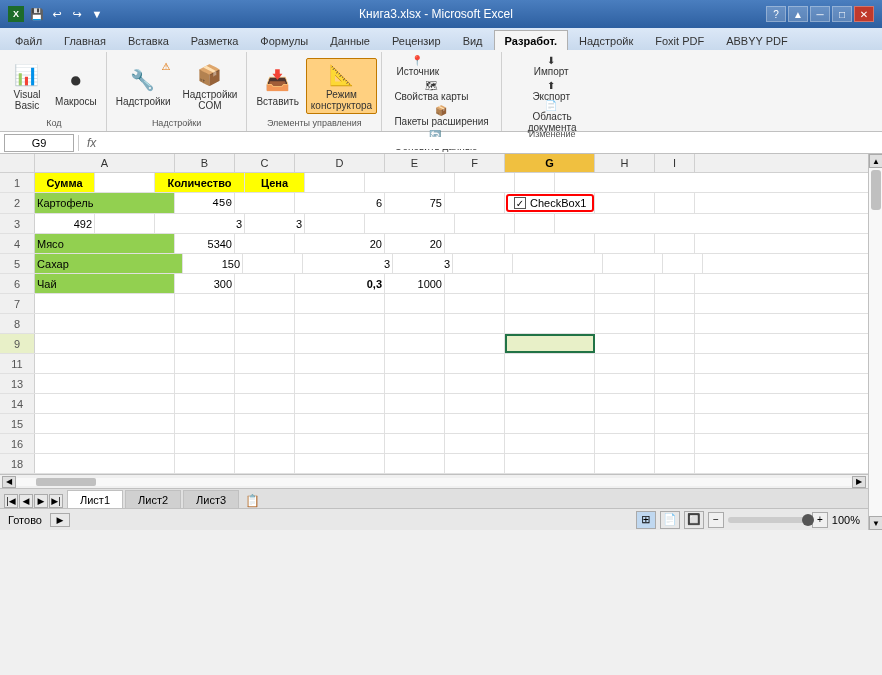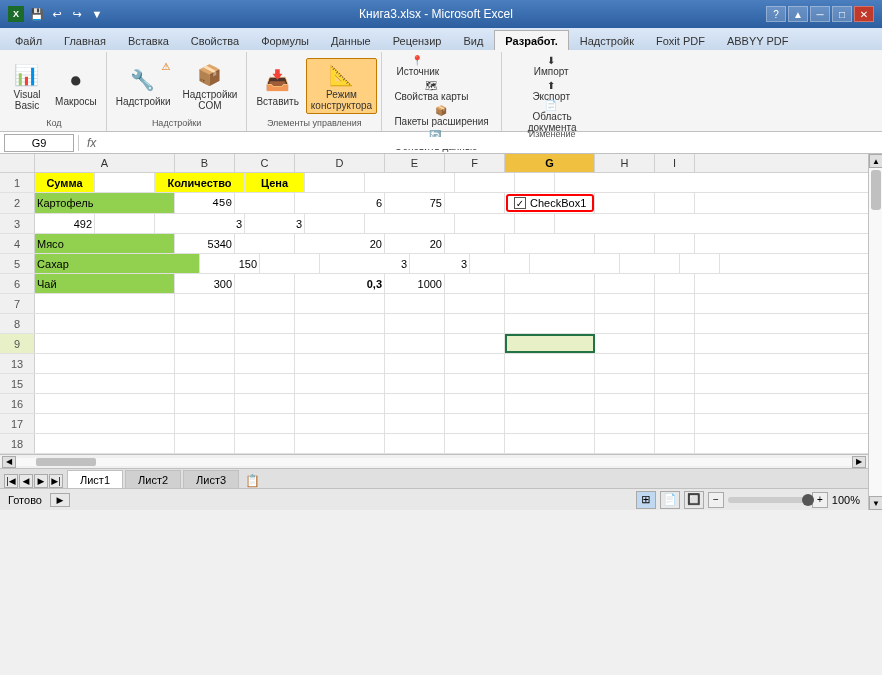--- a/index.html
+++ b/index.html
@@ -372,21 +372,21 @@
     <button class="title-btn">─</button>
     <button class="title-btn">□</button>
     <button class="title-btn close">✕</button>
   </div>
 </div>
 
 <div class="tab-bar">
   <div class="ribbon-tab">Файл</div>
   <div class="ribbon-tab">Главная</div>
   <div class="ribbon-tab">Вставка</div>
-  <div class="ribbon-tab">Свойства</div>
+  <div class="ribbon-tab">Разметка</div>
   <div class="ribbon-tab">Формулы</div>
   <div class="ribbon-tab">Данные</div>
   <div class="ribbon-tab">Рецензир</div>
   <div class="ribbon-tab">Вид</div>
   <div class="ribbon-tab active">Разработ.</div>
   <div class="ribbon-tab">Надстройк</div>
   <div class="ribbon-tab">Foxit PDF</div>
   <div class="ribbon-tab">ABBYY PDF</div>
 </div>
 
@@ -552,21 +552,21 @@
           <div class="cell align-right" style="width:90px;">20</div>
           <div class="cell align-right" style="width:60px;">20</div>
           <div class="cell" style="width:60px;"></div>
           <div class="cell" style="width:90px;"></div>
           <div class="cell" style="width:60px;"></div>
           <div class="cell" style="width:40px;"></div>
         </div>
 
         <div class="grid-row">
           <div class="row-num">5</div>
-          <div class="cell green-bg" style="width:165px;">Сахар</div>
+          <div class="cell green-bg" style="width:148px;">Сахар</div>
           <div class="cell align-right" style="width:60px;">150</div>
           <div class="cell" style="width:60px;"></div>
           <div class="cell align-right" style="width:90px;">3</div>
           <div class="cell align-right" style="width:60px;">3</div>
           <div class="cell" style="width:60px;"></div>
           <div class="cell" style="width:90px;"></div>
           <div class="cell" style="width:60px;"></div>
           <div class="cell" style="width:40px;"></div>
         </div>
 
@@ -616,21 +616,45 @@
           <div class="cell" style="width:60px;"></div>
           <div class="cell" style="width:90px;"></div>
           <div class="cell" style="width:60px;"></div>
           <div class="cell" style="width:60px;"></div>
           <div class="cell selected" style="width:90px;background:#e8f0c8;"></div>
           <div class="cell" style="width:60px;"></div>
           <div class="cell" style="width:40px;"></div>
         </div>
 
           <div class="grid-row">
+            <div class="row-num">11</div>
+            <div class="cell" style="width:140px;"></div>
+            <div class="cell" style="width:60px;"></div>
+            <div class="cell" style="width:60px;"></div>
+            <div class="cell" style="width:90px;"></div>
+            <div class="cell" style="width:60px;"></div>
+            <div class="cell" style="width:60px;"></div>
+            <div class="cell" style="width:90px;"></div>
+            <div class="cell" style="width:60px;"></div>
+            <div class="cell" style="width:40px;"></div>
+          </div>
+          <div class="grid-row">
             <div class="row-num">13</div>
+            <div class="cell" style="width:140px;"></div>
+            <div class="cell" style="width:60px;"></div>
+            <div class="cell" style="width:60px;"></div>
+            <div class="cell" style="width:90px;"></div>
+            <div class="cell" style="width:60px;"></div>
+            <div class="cell" style="width:60px;"></div>
+            <div class="cell" style="width:90px;"></div>
+            <div class="cell" style="width:60px;"></div>
+            <div class="cell" style="width:40px;"></div>
+          </div>
+          <div class="grid-row">
+            <div class="row-num">14</div>
             <div class="cell" style="width:140px;"></div>
             <div class="cell" style="width:60px;"></div>
             <div class="cell" style="width:60px;"></div>
             <div class="cell" style="width:90px;"></div>
             <div class="cell" style="width:60px;"></div>
             <div class="cell" style="width:60px;"></div>
             <div class="cell" style="width:90px;"></div>
             <div class="cell" style="width:60px;"></div>
             <div class="cell" style="width:40px;"></div>
           </div>
@@ -641,32 +665,20 @@
             <div class="cell" style="width:60px;"></div>
             <div class="cell" style="width:90px;"></div>
             <div class="cell" style="width:60px;"></div>
             <div class="cell" style="width:60px;"></div>
             <div class="cell" style="width:90px;"></div>
             <div class="cell" style="width:60px;"></div>
             <div class="cell" style="width:40px;"></div>
           </div>
           <div class="grid-row">
             <div class="row-num">16</div>
-            <div class="cell" style="width:140px;"></div>
-            <div class="cell" style="width:60px;"></div>
-            <div class="cell" style="width:60px;"></div>
-            <div class="cell" style="width:90px;"></div>
-            <div class="cell" style="width:60px;"></div>
-            <div class="cell" style="width:60px;"></div>
-            <div class="cell" style="width:90px;"></div>
-            <div class="cell" style="width:60px;"></div>
-            <div class="cell" style="width:40px;"></div>
-          </div>
-          <div class="grid-row">
-            <div class="row-num">17</div>
             <div class="cell" style="width:140px;"></div>
             <div class="cell" style="width:60px;"></div>
             <div class="cell" style="width:60px;"></div>
             <div class="cell" style="width:90px;"></div>
             <div class="cell" style="width:60px;"></div>
             <div class="cell" style="width:60px;"></div>
             <div class="cell" style="width:90px;"></div>
             <div class="cell" style="width:60px;"></div>
             <div class="cell" style="width:40px;"></div>
           </div>

